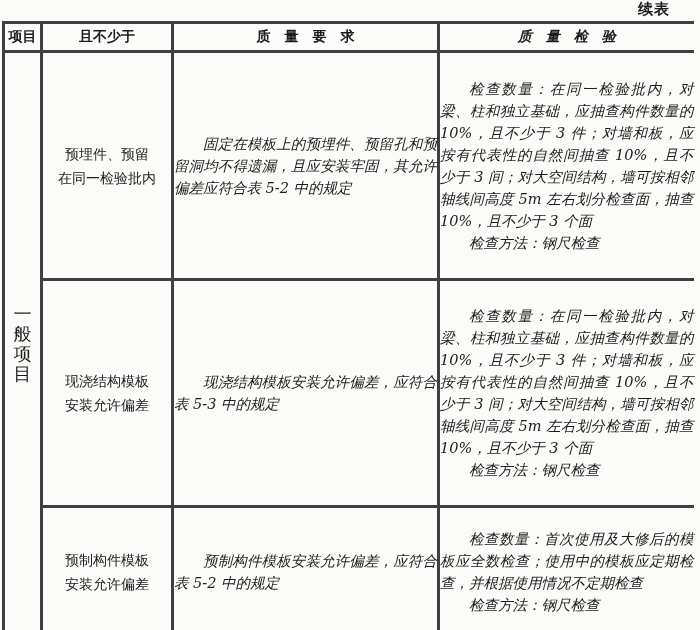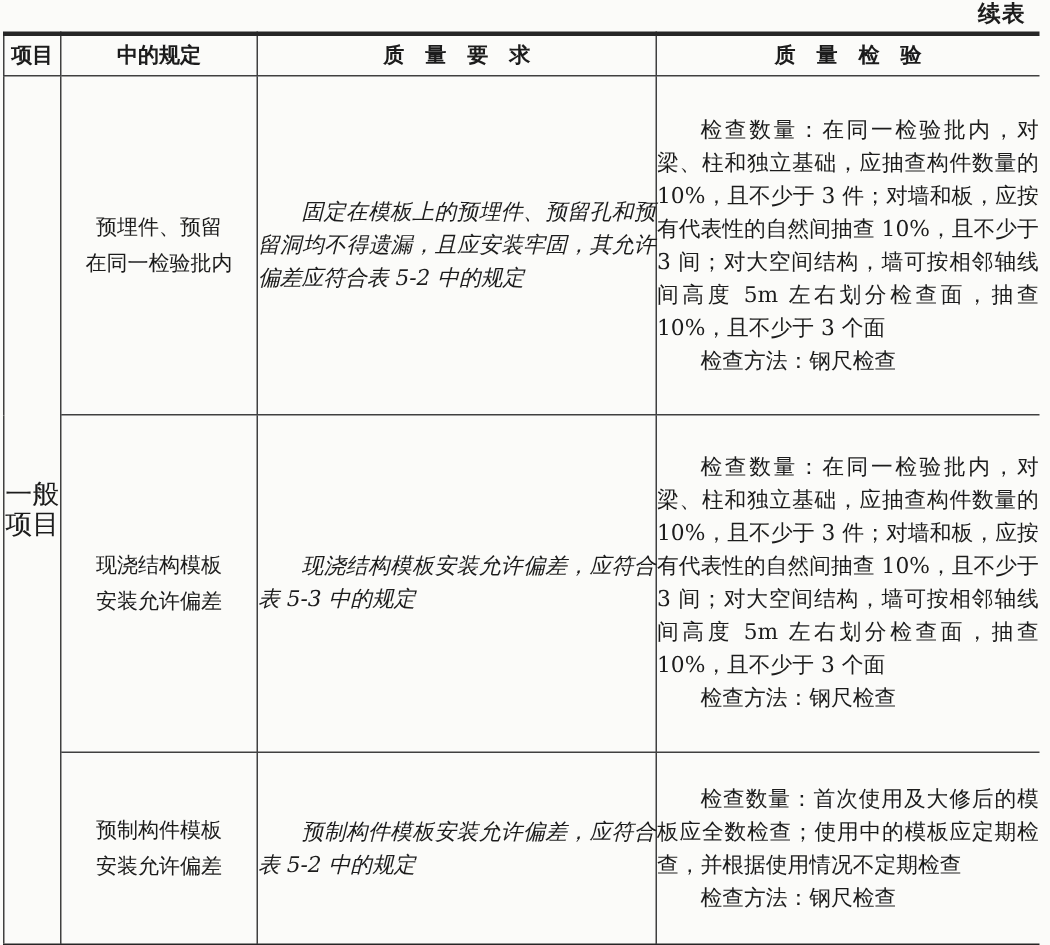--- a/index.html
+++ b/index.html
@@ -11,46 +11,47 @@
     width: 700px;
     height: 630px;
     background: #fbfbf9;
     color: #1c1c1c;
     font-family: "DejaVu Serif", "Liberation Serif", serif;
     overflow: hidden;
   }
   .continued-label {
     position: absolute;
     top: 0px;
-    right: 16px;
+    right: 30px;
     font-size: 15px;
     font-weight: bold;
     letter-spacing: 1px;
   }
   table.qtable {
     position: absolute;
     left: 2px;
     top: 21px;
     width: 690px;
     border-collapse: collapse;
     table-layout: fixed;
     border-top: 3px solid #262626;
     border-bottom: 3px solid #262626;
     border-left: 1.5px solid #2e2e2e;
     border-right: none;
   }
   table.qtable th,
   table.qtable td {
-    border: 1px solid #404040;
+    border: 3px solid #404040;
     vertical-align: middle;
     padding: 0;
   }
   table.qtable th:last-child,
   table.qtable td.cell-insp {
     border-right: none;
+    font-style: italic;
   }
   table.qtable th {
     height: 26px;
     font-size: 14px;
     font-weight: bold;
     text-align: center;
   }
   td.cell-group {
     text-align: center;
     font-size: 18px;
@@ -92,21 +93,21 @@
 <table class="qtable">
   <colgroup>
     <col style="width:38px">
     <col style="width:131px">
     <col style="width:266px">
     <col style="width:255px">
   </colgroup>
   <thead>
     <tr>
       <th>项目</th>
-      <th>中的规定</th>
+      <th>且不少于</th>
       <th>质　量　要　求</th>
       <th>质　量　检　验</th>
     </tr>
   </thead>
   <tbody>
     <tr class="row-1">
       <td class="cell-group" rowspan="3">
         <div>一般</div>
         <div>项目</div>
       </td>

